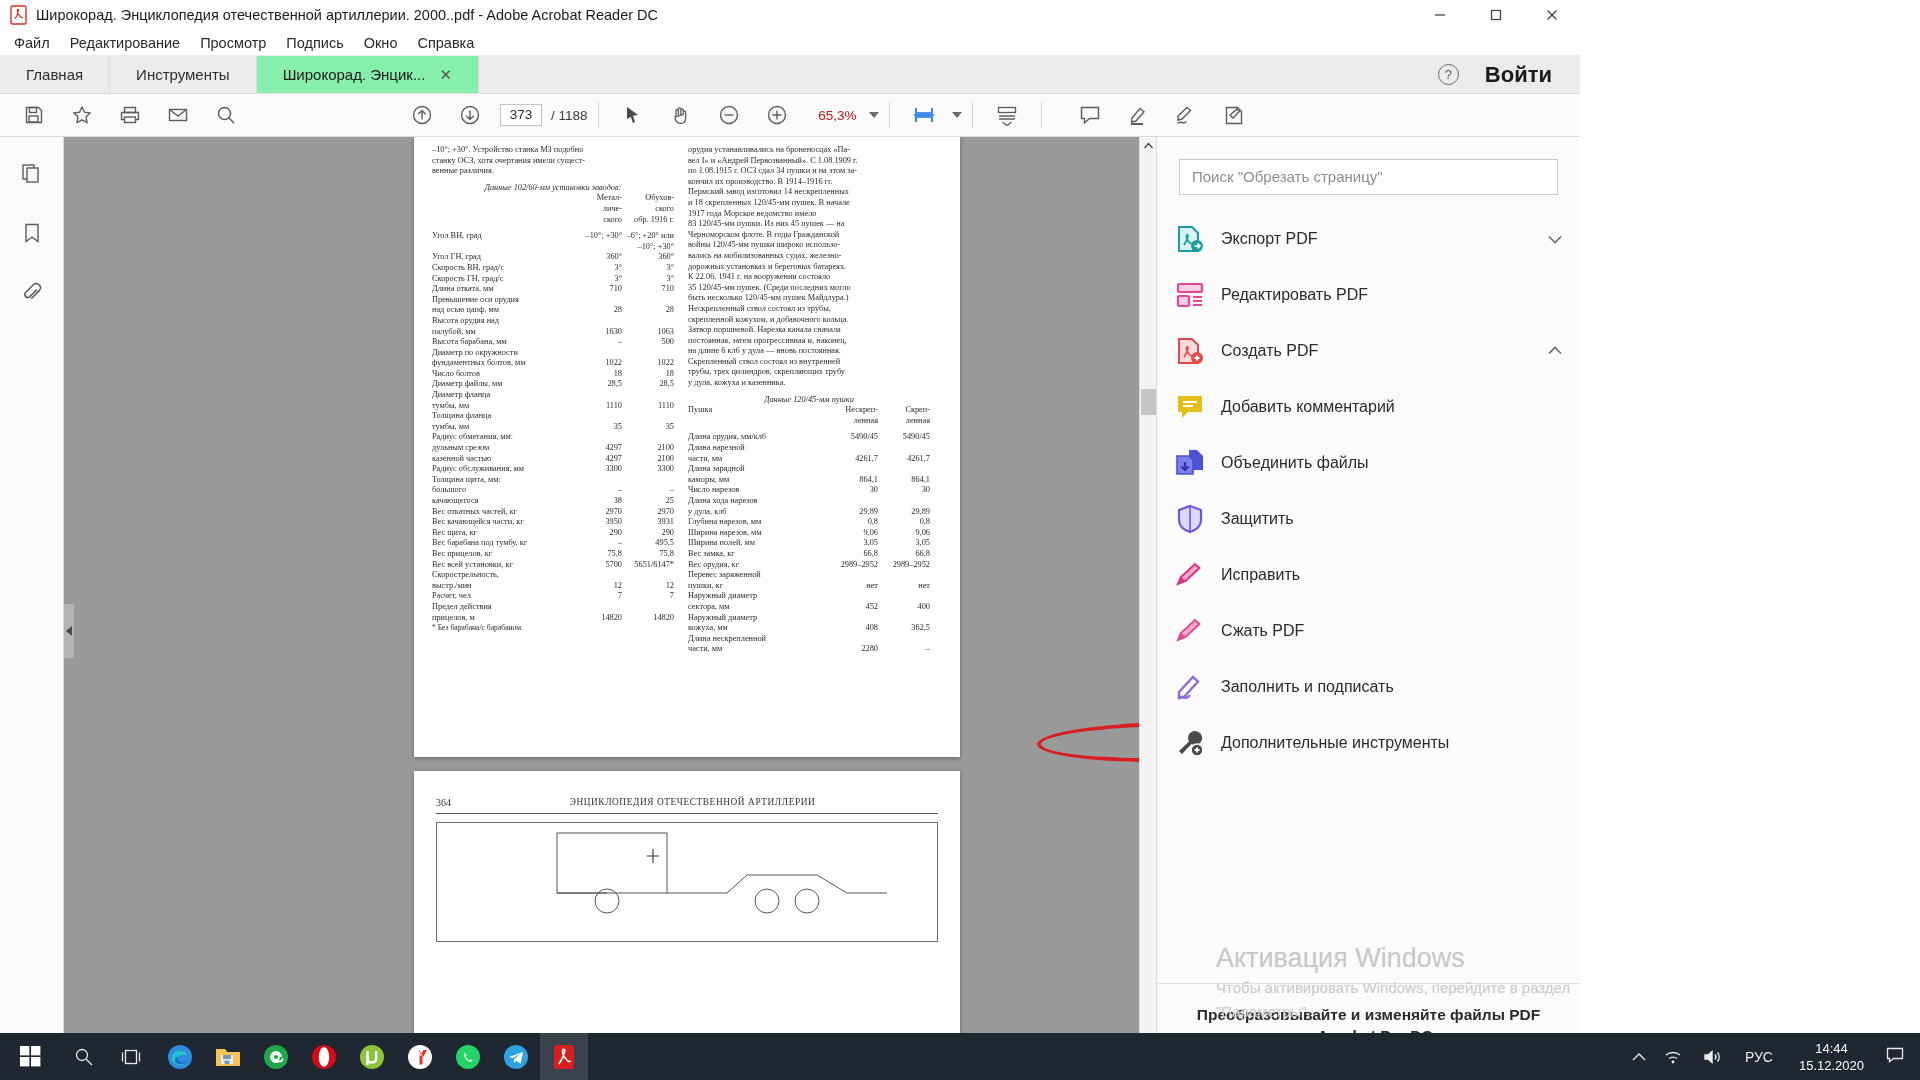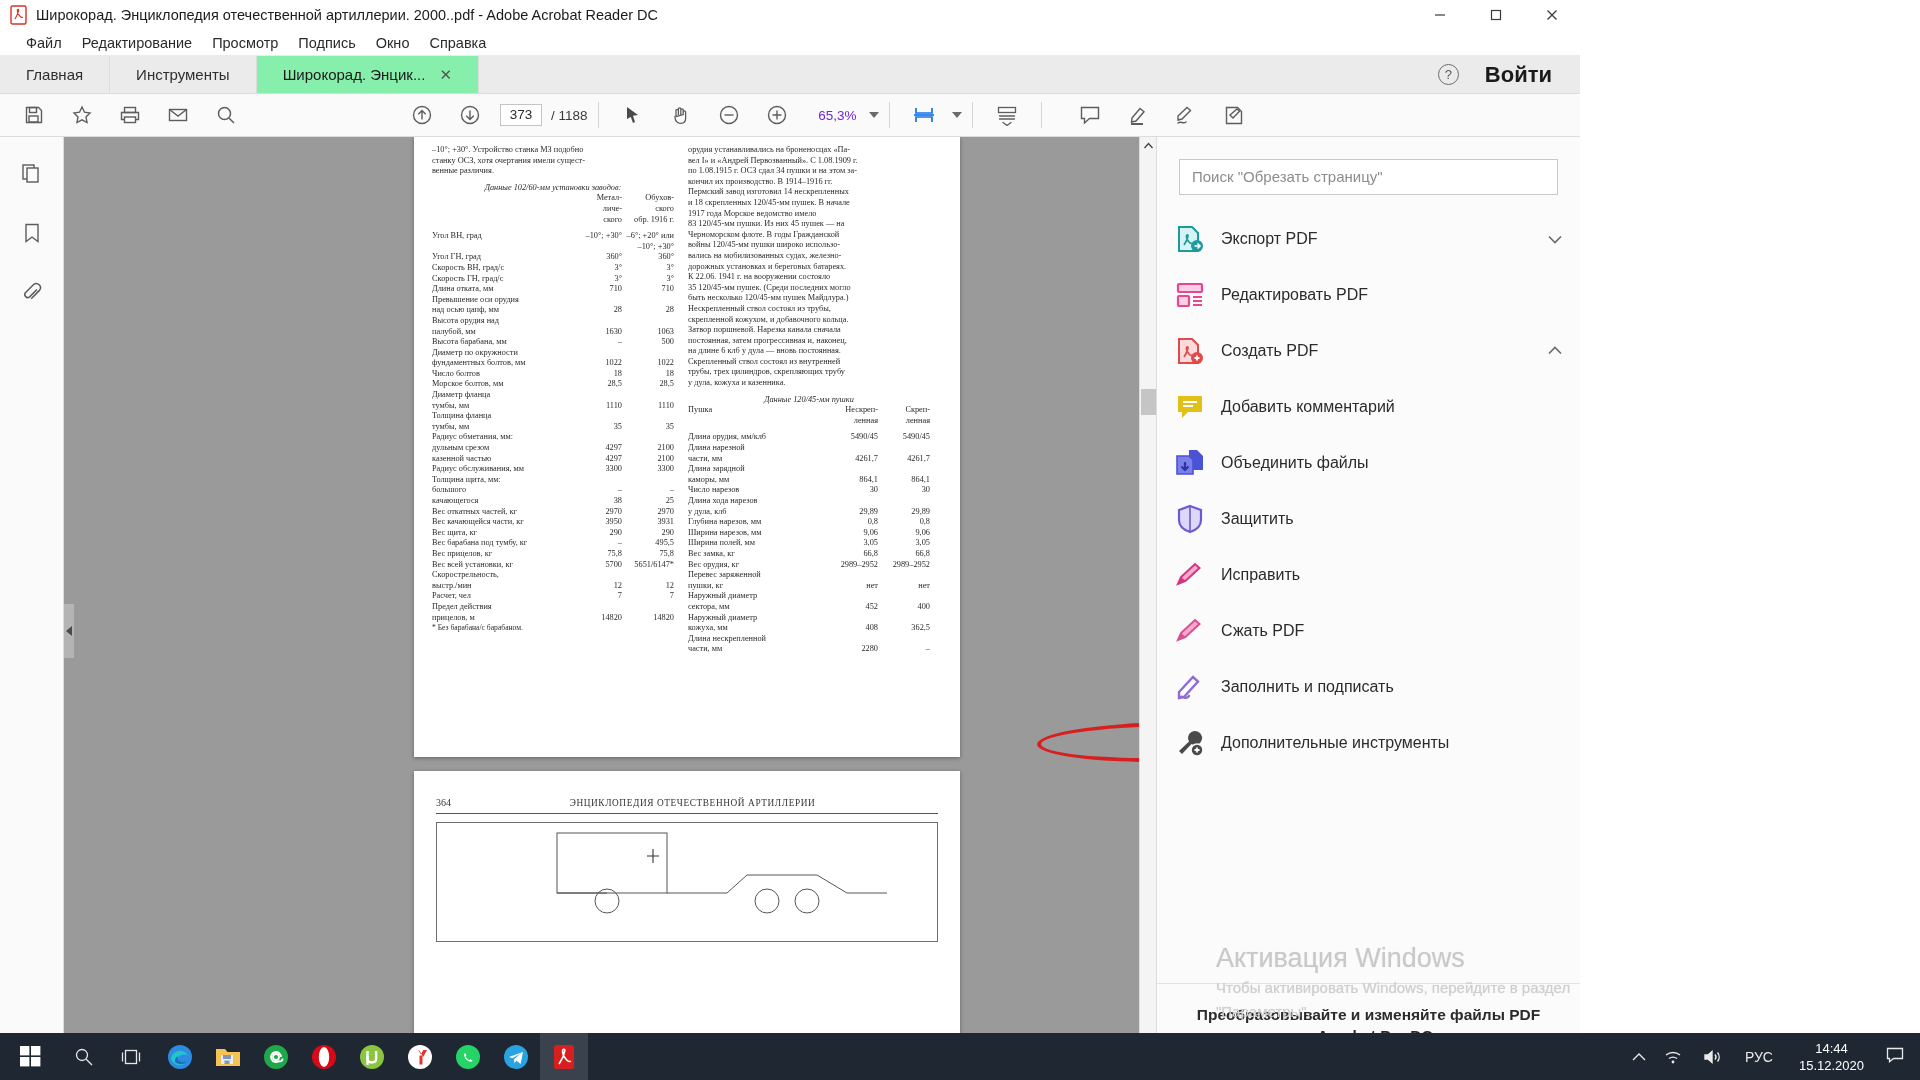--- a/index.html
+++ b/index.html
@@ -29,21 +29,21 @@
   .win-buttons { position: absolute; right: 0; top: 0; display: flex; height: 30px; }
   .win-btn {
     width: 56px; height: 30px; display: flex; align-items: center; justify-content: center;
     color: #3a3a3a;
   }
   .win-btn svg { display: block; }
 
   
   .menubar {
     height: 26px; background: #ffffff; display: flex; align-items: center;
-    padding-left: 16px; border-bottom: 1px solid #ebebeb;
+    padding-left: 4px; border-bottom: 1px solid #ebebeb;
   }
   .menu-item {
     font-size: 14.5px; color: #2b2b2b; padding: 2px 10px; white-space: nowrap;
   }
 
   
   .tabstrip {
     height: 38px; background: #ebebeb; display: flex; align-items: stretch;
     border-bottom: 1px solid #dcdcdc; position: relative;
   }
@@ -82,21 +82,21 @@
   .tb-sep { width: 1px; height: 26px; background: #d5d5d5; margin: 0 10px; }
   .page-field {
     width: 42px; height: 22px; border: 1px solid #c4c4c4; background: #fff;
     font-size: 13.5px; color: #2b2b2b; text-align: center; line-height: 20px;
     margin-left: 6px;
   }
   .page-total {
     font-size: 13.5px; color: #3a3a3a; margin-left: 9px; white-space: nowrap;
   }
   .zoom-field {
-    font-size: 13.5px; color: #6d28d9; margin-left: 14px; width: 42px; text-align: right;
+    font-size: 13.5px; color: #b91c1c; margin-left: 14px; width: 42px; text-align: right;
   }
   .caret-dn {
     width: 0; height: 0; border-left: 5px solid transparent; border-right: 5px solid transparent;
     border-top: 6px solid #6a6a6a; margin-left: 12px;
   }
 
   
   .bodyrow { display: flex; height: 987px; }
 
   .leftrail {
@@ -138,21 +138,21 @@
 
   
   .ink {
     position: absolute; border: 4px solid #d81f1f; border-radius: 50%;
     pointer-events: none;
   }
   .ink1 { left: 741px; top: 424px; width: 148px; height: 38px; transform: rotate(-1.5deg); }
   .ink2 { left: 623px; top: 585px; width: 268px; height: 40px; transform: rotate(-1deg); }
 
   
-  .pg2-head { display:flex; align-items:flex-end; padding: 26px 22px 0 22px; font-family:"Liberation Serif", serif;}
+  .pg2-head { display:flex; align-items:flex-start; padding: 26px 22px 0 22px; font-family:"Liberation Serif", serif;}
   .pg2-num { font-size: 10px; color:#333; }
   .pg2-title { flex:1; text-align:center; font-size: 9.3px; letter-spacing: .6px; color:#333;margin-left:20px; }
   .pg2-rule { margin: 5px 22px 0 22px; border-bottom: 1px solid #555; }
   .pg2-fig { margin: 8px 22px 0 22px; height: 120px; border:1px solid #6f6f6f; position:relative; }
   .crop-mark {
     position:absolute; left: 208px; top: 26px; width: 16px; height: 14px;
   }
 
   
   .vscroll {
@@ -518,21 +518,21 @@
                   <span class="lbl">фундаментных болтов, мм</span>
                   <span class="v1">1022</span>
                   <span class="v2">1022</span>
                 </div>
                 <div class="row">
                   <span class="lbl">Число болтов</span>
                   <span class="v1">18</span>
                   <span class="v2">18</span>
                 </div>
                 <div class="row">
-                  <span class="lbl">Морское болтов, мм</span>
+                  <span class="lbl">Диаметр файлы, мм</span>
                   <span class="v1">28,5</span>
                   <span class="v2">28,5</span>
                 </div>
                 <div class="row">
                   <span class="lbl">Диаметр фланца</span>
                   <span class="v1"></span>
                   <span class="v2"></span>
                 </div>
                 <div class="row">
                   <span class="lbl">тумбы, мм</span>

